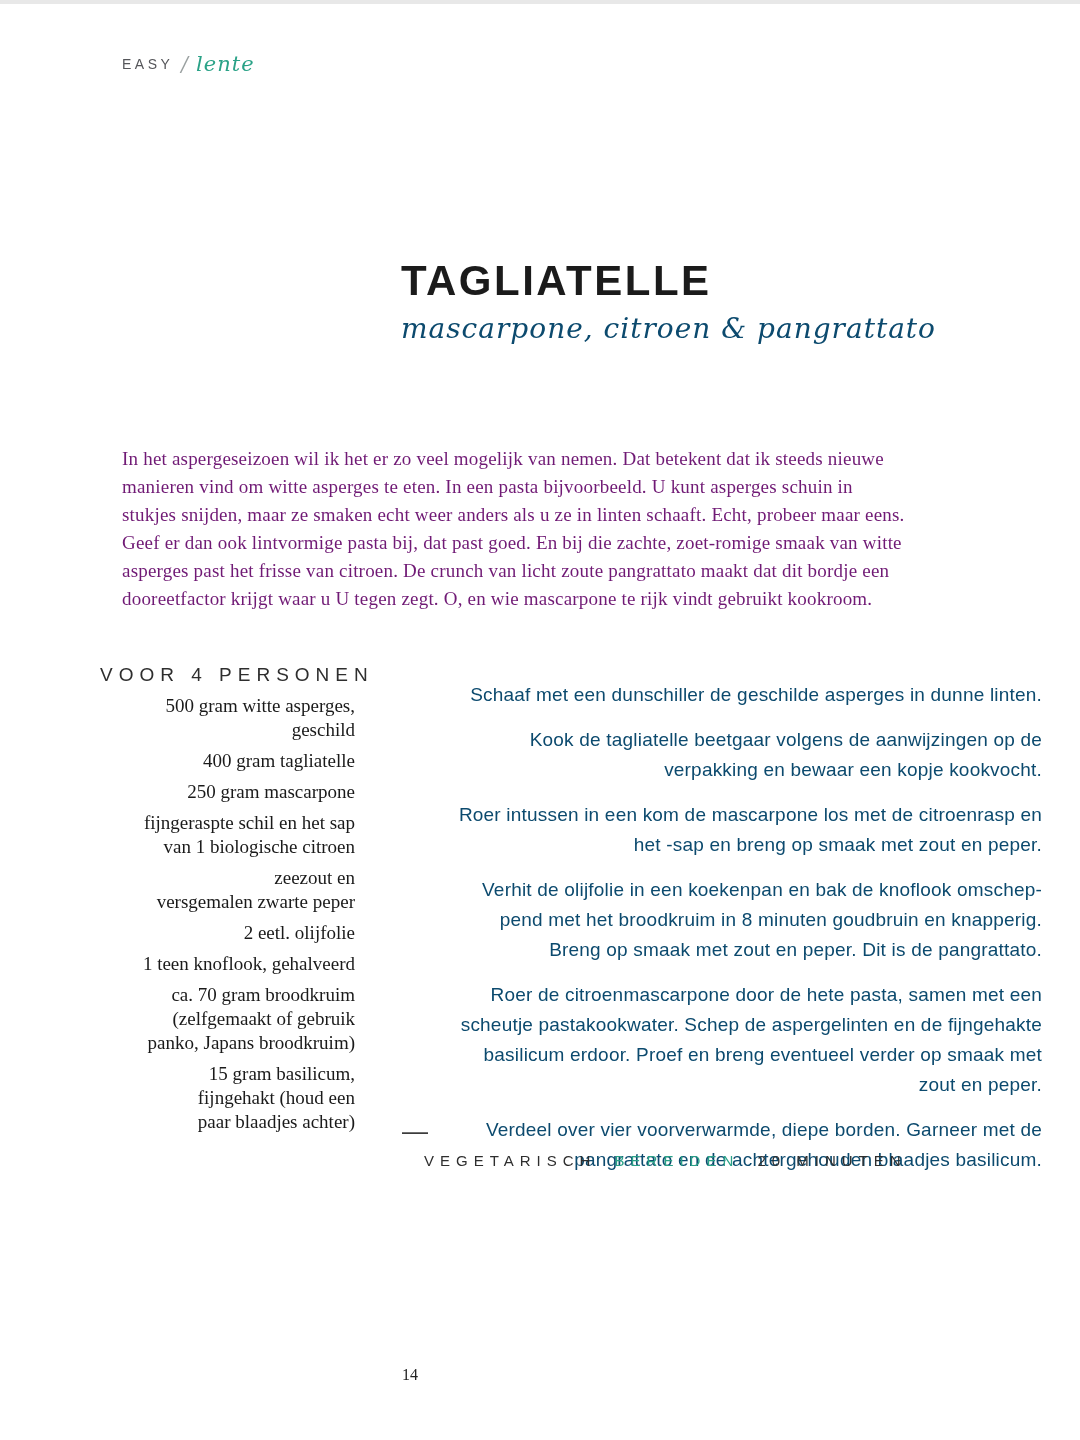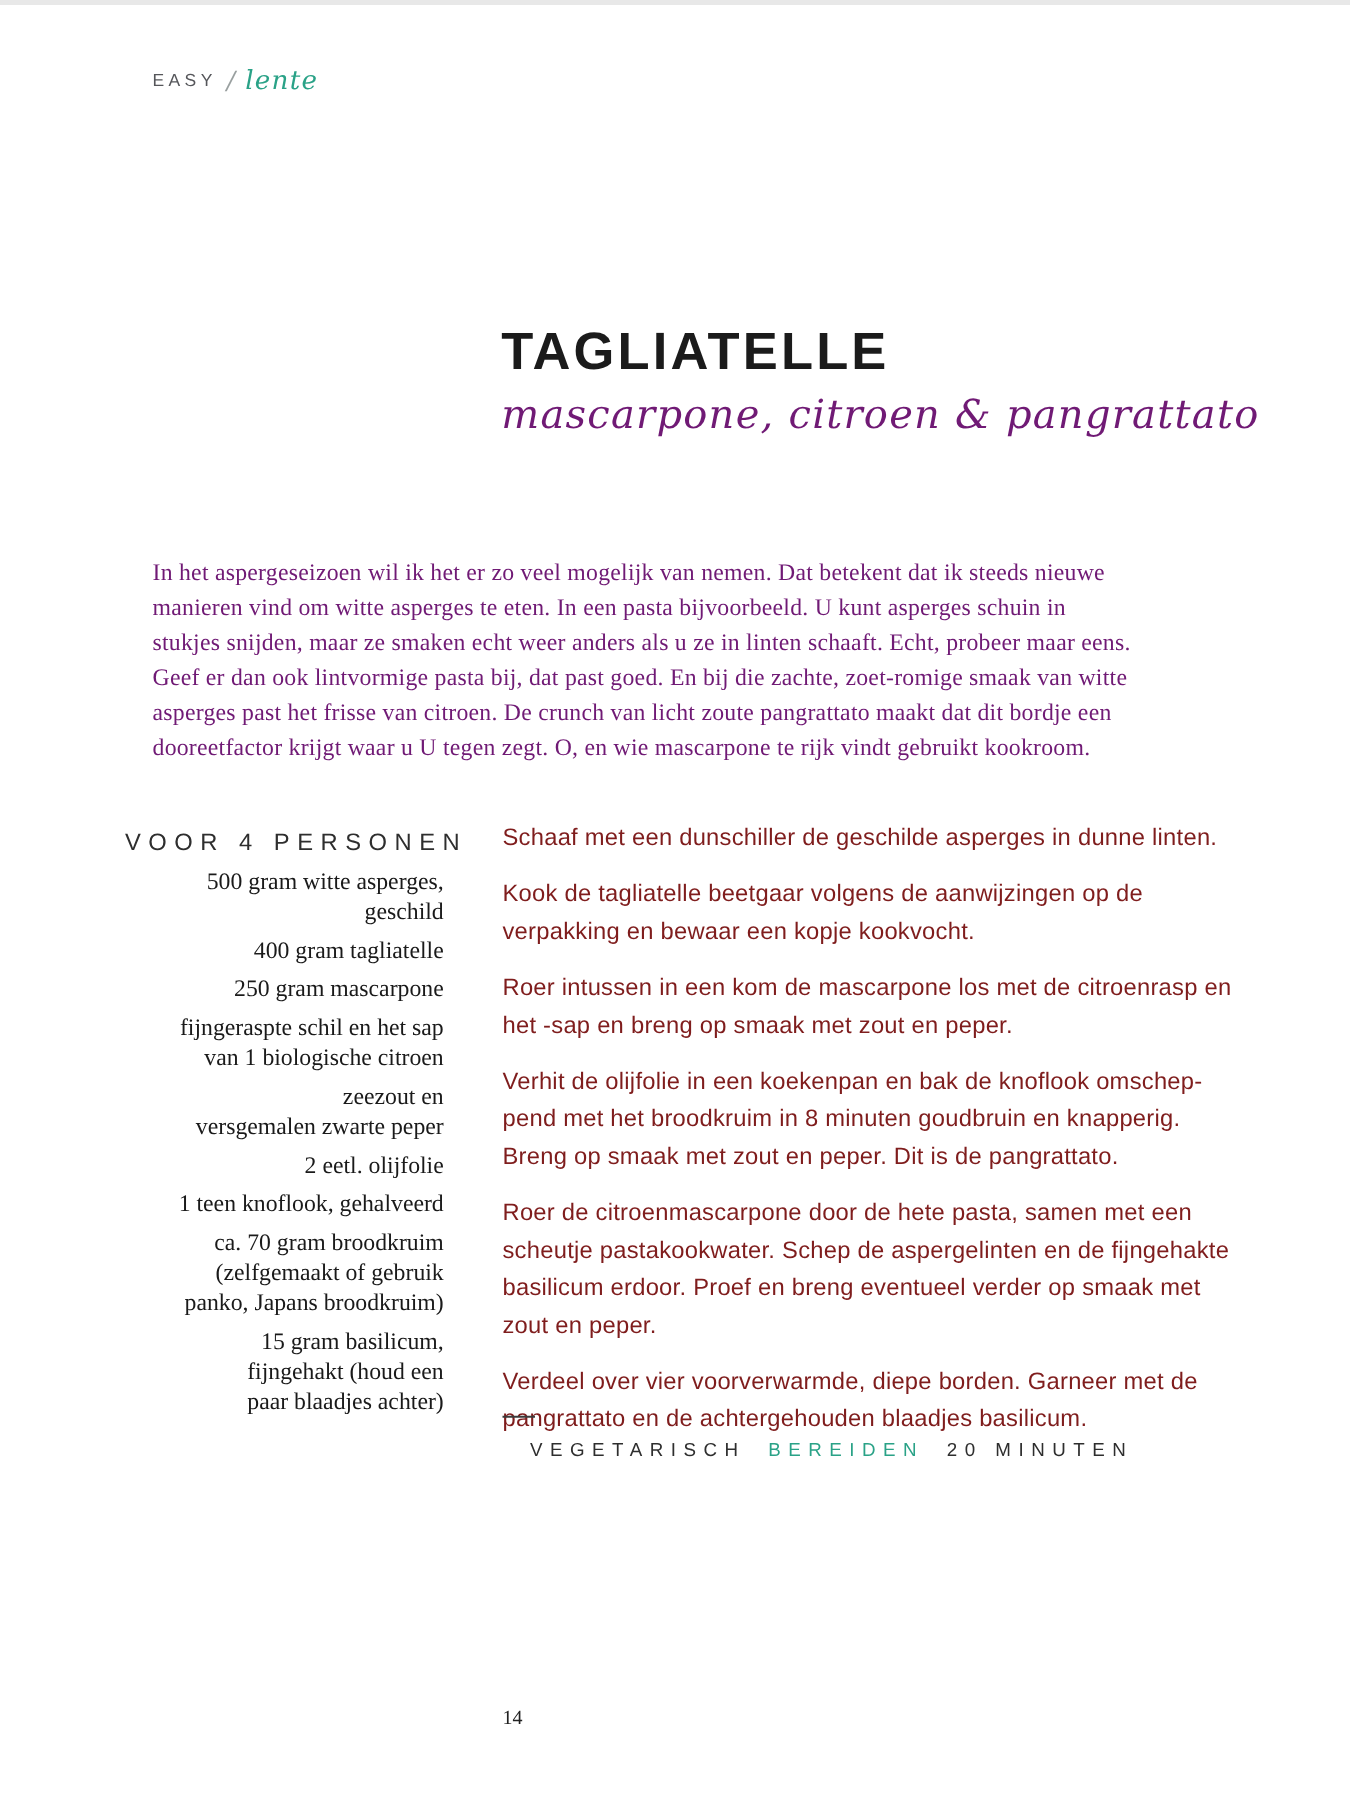--- a/index.html
+++ b/index.html
@@ -26,21 +26,21 @@
 
   
   .title-block { position:absolute; left:401px; top:250px; }
   .title-block h1 {
     margin:0; font-family:"Liberation Sans", sans-serif; font-weight:bold;
     font-size:42px; line-height:54px; letter-spacing:2.5px; color:#1b1b1b;
     white-space:nowrap;
   }
   .subtitle {
     margin-top:4px; font-family:"DejaVu Serif", serif; font-style:italic;
-    font-size:32px; letter-spacing:1px; color:#701a75; white-space:nowrap;
+    font-size:28px; letter-spacing:1px; color:#0c4a6e; white-space:nowrap;
   }
 
   
   .intro {
     position:absolute; left:122px; top:441px; width:860px;
     font-size:19px; line-height:28px; color:#701a75;
     white-space:pre-line; letter-spacing:0.2px;
   }
 
   
@@ -50,22 +50,22 @@
     letter-spacing:6px; color:#2e2e2e; margin-bottom:8px; white-space:nowrap;
     margin-right:-6px;
   }
   .ingredients .item {
     font-size:19px; line-height:24px; color:#1a1a1a;
     white-space:pre-line; margin-bottom:7px;
   }
 
   
   .instructions {
-    position:absolute; left:402px; top:652px; width:640px;
-    font-family:"Liberation Sans", sans-serif; color:#7f1d1d;
+    position:absolute; left:402px; top:676px; width:640px;
+    font-family:"Liberation Sans", sans-serif; color:#0c4a6e;text-align:right;
   }
   .instructions p {
     margin:0 0 15px 0; font-size:19px; line-height:30px;
     white-space:pre-line; letter-spacing:0.2px;
   }
 
   .divider {
     position:absolute; left:402px; top:1112px;
     font-family:"Liberation Sans", sans-serif; font-size:26px; color:#3c3c3c;
   }

